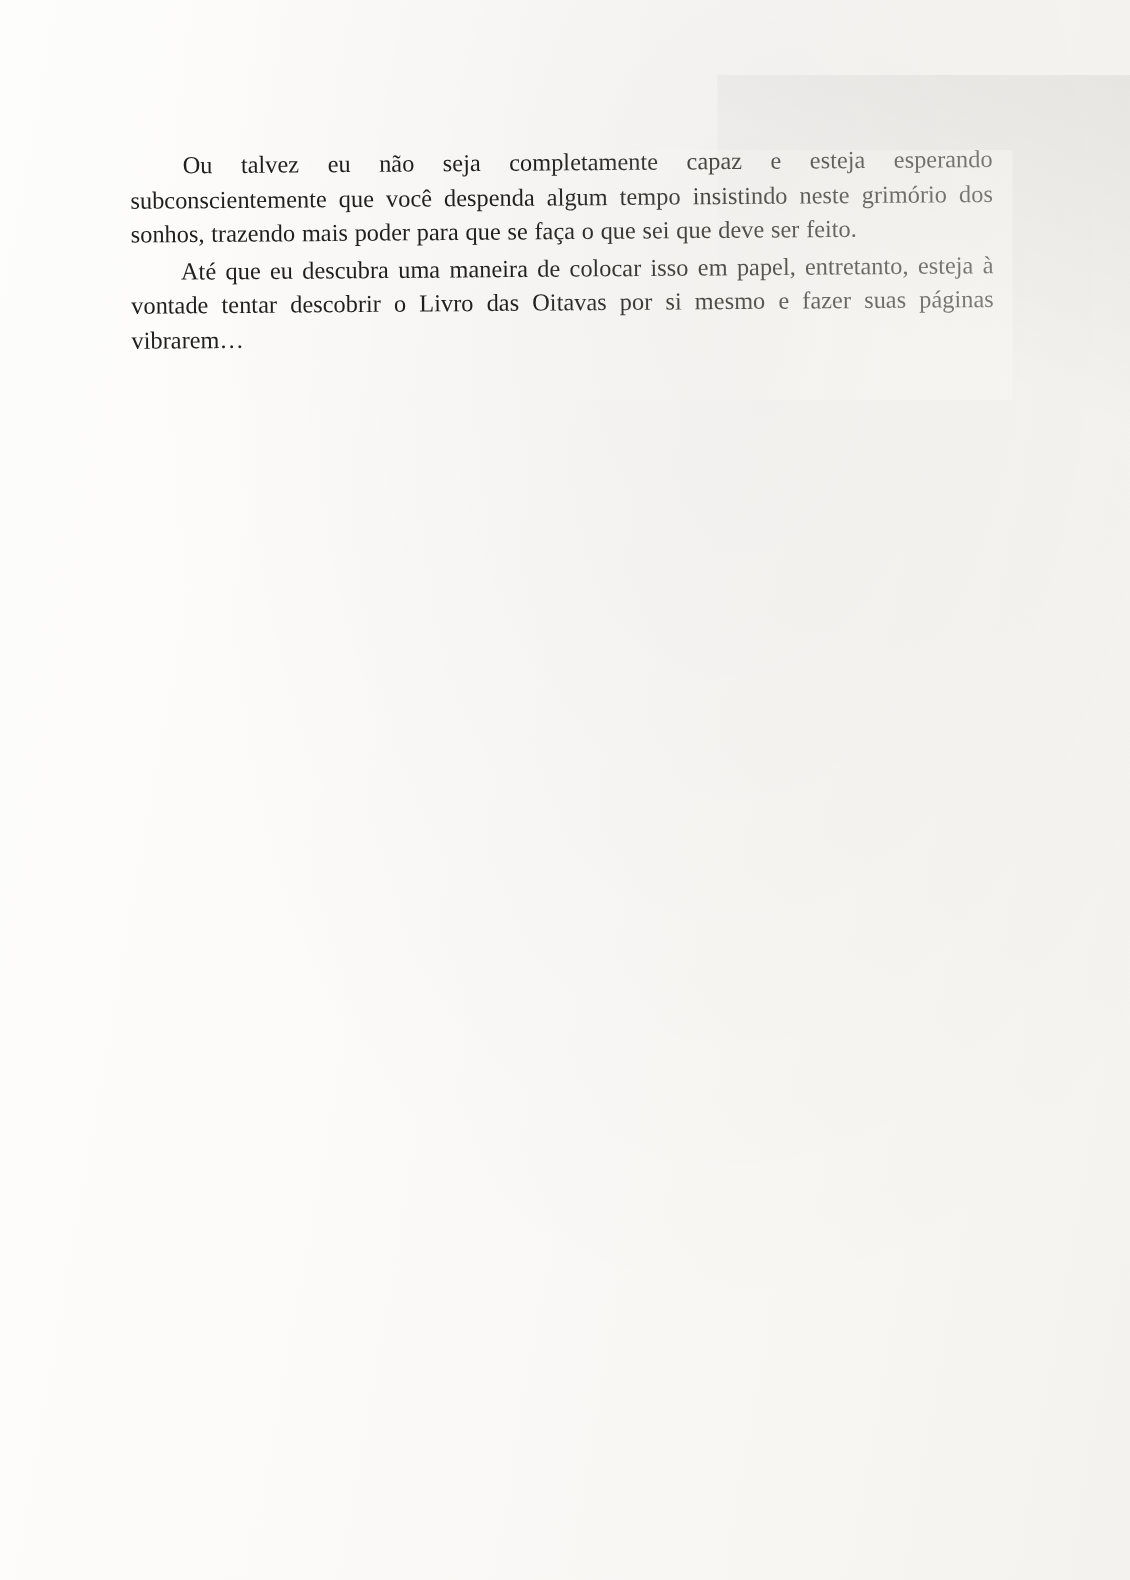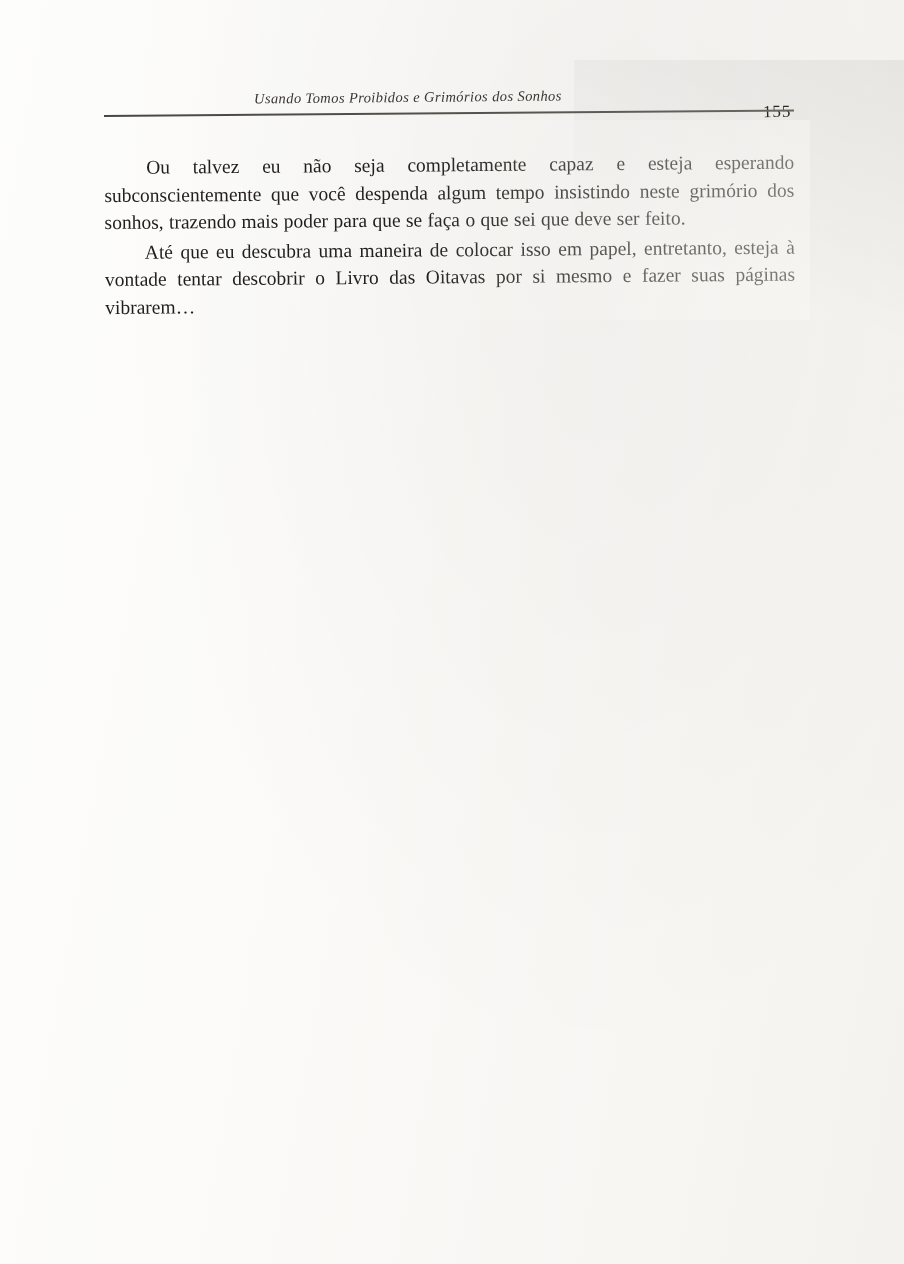--- a/index.html
+++ b/index.html
@@ -113,25 +113,20 @@
   }
 </style>
 </head>
 <body>
 
 <div class="page-sheet"></div>
 <div class="scan-shade"></div>
 
 <div class="content">
 
-  <div class="running-head">
-    <div class="rh-title">Usando Tomos Proibidos e Grimórios dos Sonhos</div>
-    <div class="rh-page">155</div>
-    <div class="rule"></div>
-  </div>
 
   <div class="body-text">
     <p class="para p1">Ou talvez eu não seja completamente capaz e esteja esperando subconscientemente que você despenda algum tempo insistindo neste grimório dos sonhos, trazendo mais poder para que se faça o que sei que deve ser feito.</p>
     <p class="para p2">Até que eu descubra uma maneira de colocar isso em papel, entretanto, esteja à vontade tentar descobrir o Livro das Oitavas por si mesmo e fazer suas páginas vibrarem…</p>
   </div>
 
 </div>
 
 <div class="fade-mask"></div>
 

